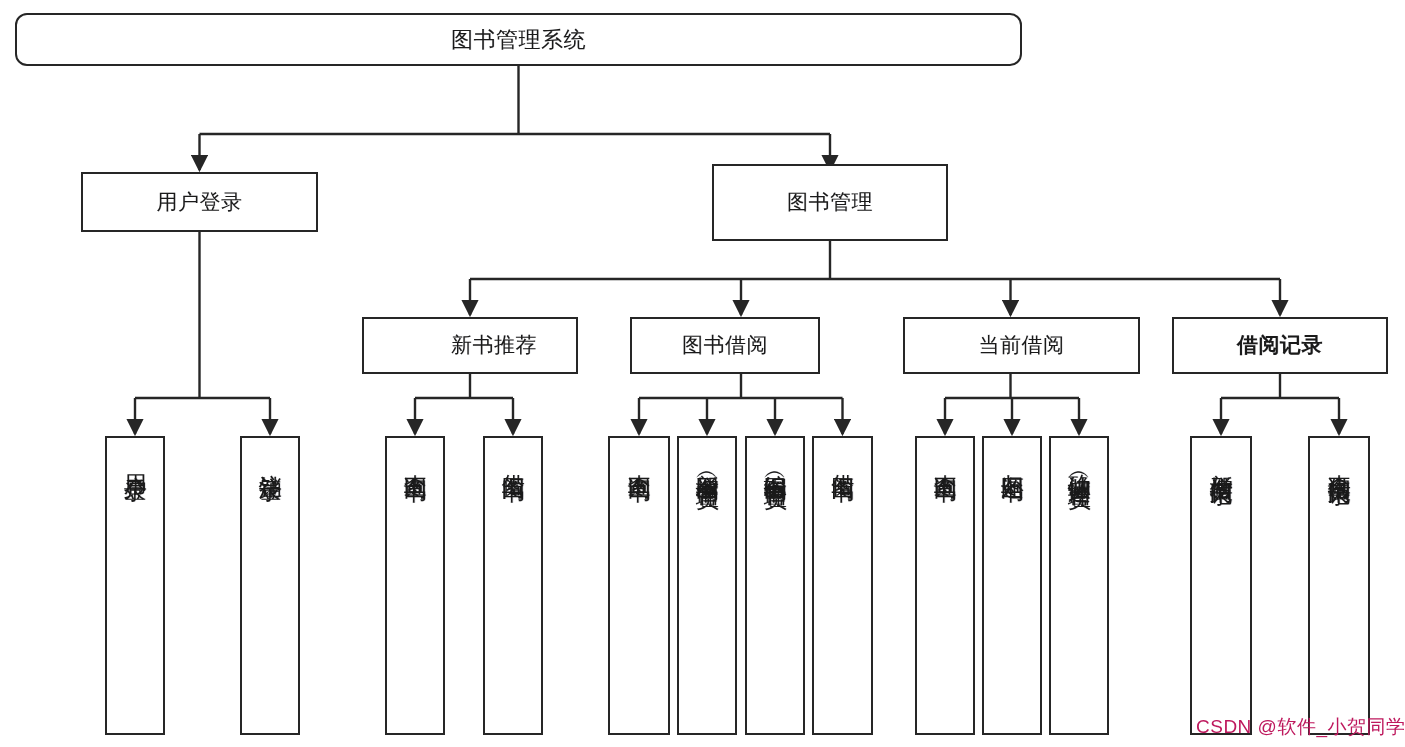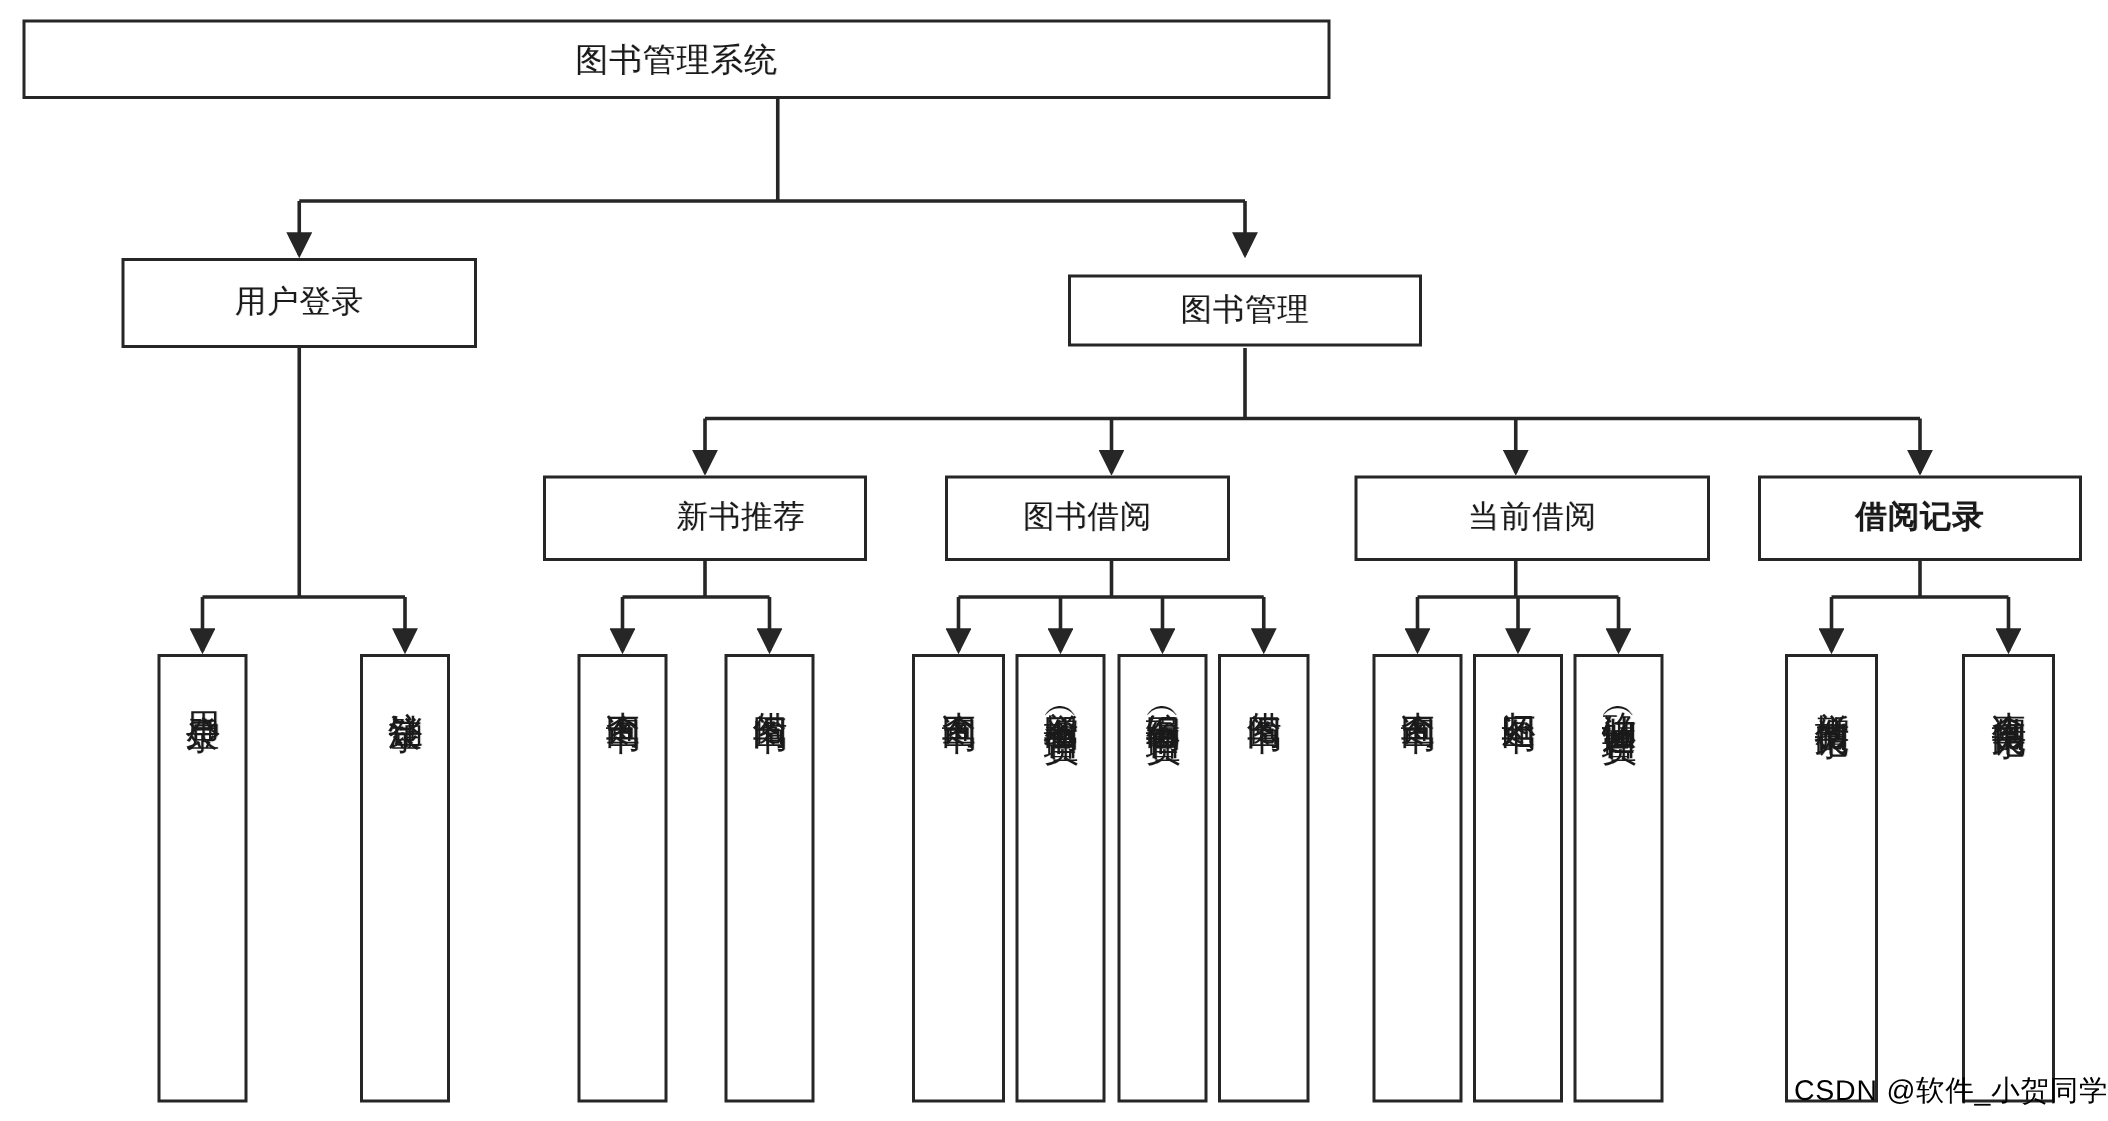--- a/index.html
+++ b/index.html
@@ -55,21 +55,21 @@
     -webkit-text-orientation: upright;
     font-size: 23px;
     line-height: 1.03;
     letter-spacing: 2px;
     white-space: normal;
     max-height: 268px;
   }
   .watermark {
     position: absolute;
     font-size: 19px;
-    color: #000000;
+    color: #be185d;
     letter-spacing: 0.5px;
     white-space: nowrap;
     z-index: 5;
     user-select: none;
   }
 </style>
 </head>
 <body>
 
 <div id="canvas">
@@ -111,27 +111,27 @@
         <path d="M 1012 398 L 1012 434" marker-end="url(#arrow)"></path>
         <path d="M 1079 398 L 1079 434" marker-end="url(#arrow)"></path>
         <path d="M 1280 374 L 1280 398"></path>
         <path d="M 1221 398 L 1339 398"></path>
         <path d="M 1221 398 L 1221 434" marker-end="url(#arrow)"></path>
         <path d="M 1339 398 L 1339 434" marker-end="url(#arrow)"></path>
       </g>
   </svg>
 
   <div id="nodes">
-      <div class="node root" style="left: 15px; top: 13px; width: 872px; height: 53px;">
+      <div class="node root" style="left: 15px; top: 13px; width: 1007px; height: 53px; border-radius: 12px;">
         <span class="label">图书管理系统</span>
       </div>
       <div class="node" style="left: 81px; top: 172px; width: 237px; height: 60px;">
         <span class="label">用户登录</span>
       </div>
-      <div class="node" style="left: 712px; top: 183px; width: 236px; height: 48px;">
+      <div class="node" style="left: 712px; top: 164px; width: 236px; height: 77px;">
         <span class="label">图书管理</span>
       </div>
       <div class="node" style="left: 362px; top: 317px; width: 216px; height: 57px; padding-left: 48px;">
         <span class="label">新书推荐</span>
       </div>
       <div class="node" style="left: 630px; top: 317px; width: 190px; height: 57px;">
         <span class="label">图书借阅</span>
       </div>
       <div class="node" style="left: 903px; top: 317px; width: 237px; height: 57px;">
         <span class="label">当前借阅</span>

